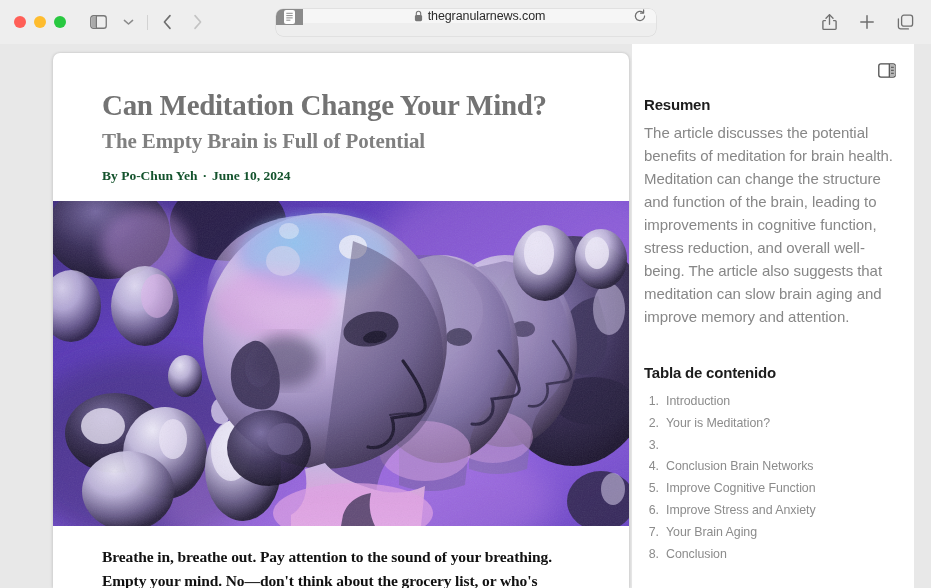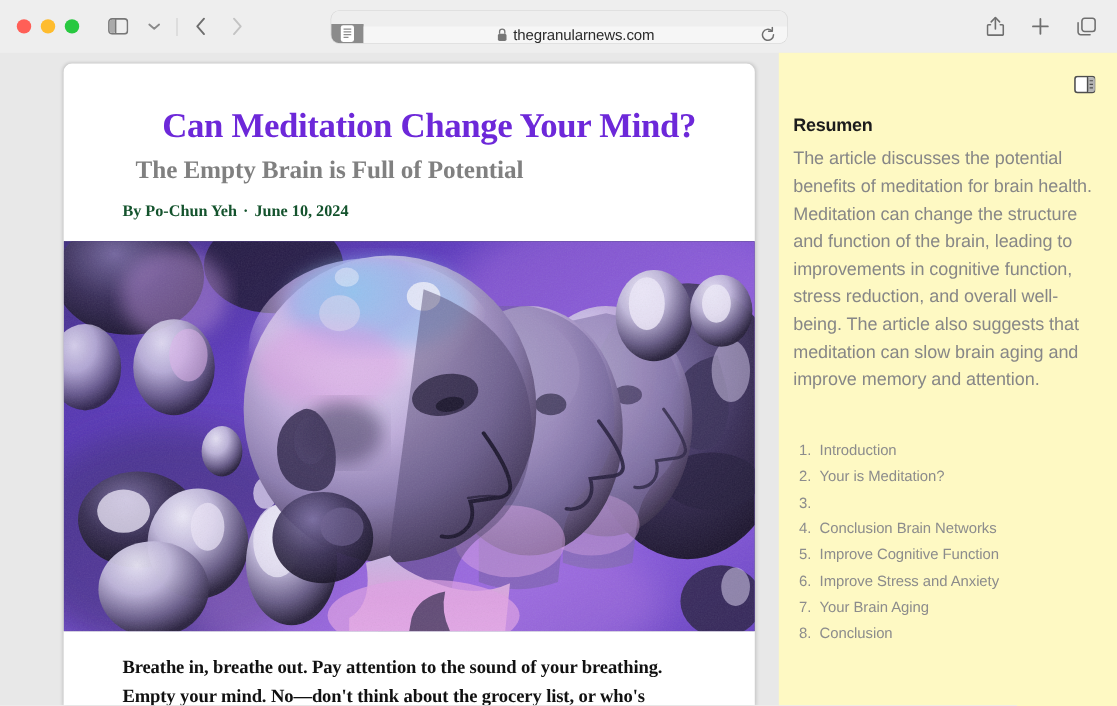--- a/index.html
+++ b/index.html
@@ -69,21 +69,21 @@
   }
 
   
   #addressbar-wrap {
     position: absolute;
     left: 276px;
     top: 9px;
     width: 380px;
     height: 27px;
     display: flex;
-    align-items: flex-end;
+    align-items: flex-start;
     border-radius: 7px;
     overflow: hidden;
     box-shadow: 0 0 0 0.5px rgba(0,0,0,0.10);
   }
   #reader-btn {
     width: 27px;
     background: #8b8b8b;
     display: flex;
     align-items: center;
     justify-content: center;
@@ -133,24 +133,24 @@
     position: absolute;
     top: 44px; left: 0;
     width: 931px;
     height: 544px;
     background: #e8e8e8;
   }
 
   
   #reader-sidebar {
     position: absolute;
-    top: 0; right: 0;
+    top: 0; right: 17px;
     width: 282px;
     height: 544px;
-    background: #fef9c3;
+    background: #ffffff;
   }
   #sidebar-toggle-row {
     position: absolute;
     top: 19px;
     right: 18px;
   }
   #sidebar-inner {
     position: absolute;
     top: 52px;
     left: 12px;
@@ -202,33 +202,31 @@
     box-shadow: -1px 0 3px rgba(0,0,0,0.10), 1px 0 3px rgba(0,0,0,0.10);
     overflow: hidden;
   }
   #article {
     padding: 36px 49px 0 49px;
   }
   #article-title {
     font-family: "Liberation Serif", serif;
     font-size: 29px;
     font-weight: bold;
-    color: #6d28d9;
+    color: #737373;
     letter-spacing: -0.3px;
     line-height: 1.12;
-    text-align: right;
   }
   #article-subtitle {
     font-family: "Liberation Serif", serif;
     font-size: 21px;
     color: #808080;
     margin-top: 8px;
     line-height: 1.2;
     letter-spacing: -0.1px;
-    margin-left: 11px;
   }
   #byline {
     font-family: "Liberation Serif", serif;
     font-size: 13.5px;
     font-weight: bold;
     color: #14532d;
     margin-top: 13px;
     letter-spacing: 0px;
   }
   #byline .sep { padding: 0 5px; }
@@ -359,20 +357,21 @@
           <line x1="13.0" y1="7.3" x2="15.8" y2="7.3" stroke="#4e4e4e" stroke-width="1"></line>
           <line x1="13.0" y1="10.3" x2="15.8" y2="10.3" stroke="#4e4e4e" stroke-width="1"></line>
         </svg>
       </div>
 
       <div id="sidebar-inner">
         <div class="side-heading">Resumen</div>
         <div id="summary-text">The article discusses the potential benefits of meditation for brain health. Meditation can change the structure and function of the brain, leading to improvements in cognitive function, stress reduction, and overall well-being. The article also suggests that meditation can slow brain aging and improve memory and attention.</div>
 
         <div id="toc-block">
+          <div class="side-heading">Tabla de contenido</div>
           <ol id="toc-list">
             <li>
               <span class="num">1.</span>
               <span>Introduction</span>
             </li>
             <li>
               <span class="num">2.</span>
               <span>Your is Meditation?</span>
             </li>
             <li>

